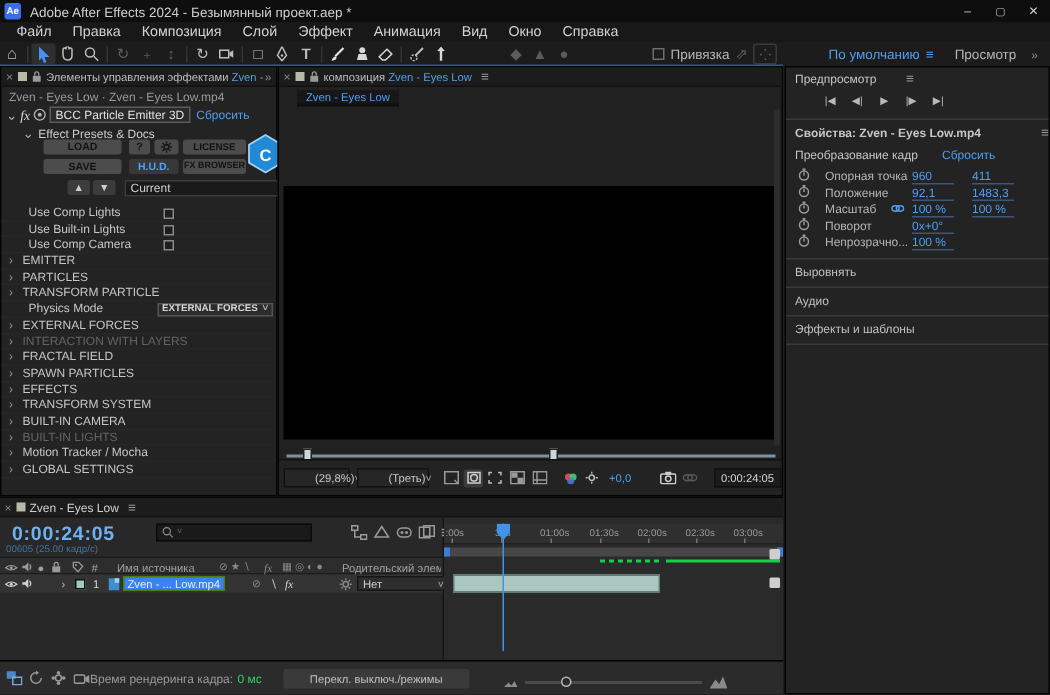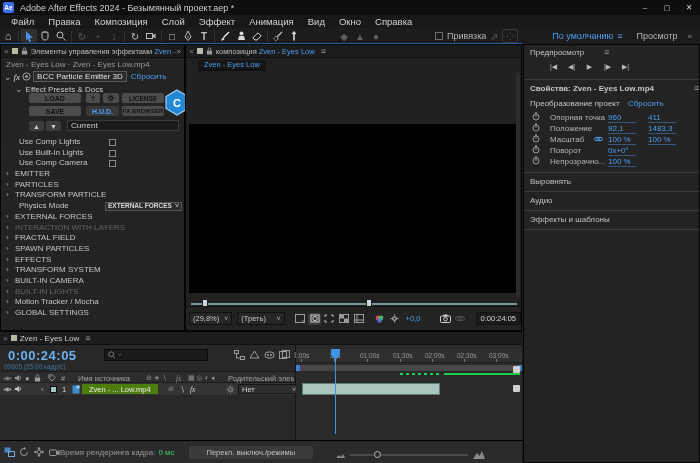--- a/index.html
+++ b/index.html
@@ -53,21 +53,21 @@
   #ecpanel{left:0;top:44px;width:185px;height:287px}
   .ec-context{position:absolute;left:5px;top:15px;color:#989898;font-size:8px;white-space:nowrap}
   .ec-effectrow{position:absolute;left:3px;top:26px;display:flex;align-items:center}
   .g-chevdown::before{content:"⌄";color:#aaa;font-size:9px}
   .fxglyph{font-style:italic;font-family:"Liberation Serif",serif;color:#ddd;font-size:9px;margin:0 2px}
   .ec-namebox{border:1px solid #5a5a5a;background:#2a2a2a;color:#e0e0e0;font-size:8px;padding:0 3px;height:11px;display:flex;align-items:center;white-space:nowrap}
   .ec-presets{position:absolute;left:14px;top:39px;display:flex;align-items:center;color:#cdcdcd;font-size:8px}
   .bccbtn{position:absolute;height:10px;background:#4c4c4c;border-radius:2px;color:#121212;font-size:7px;font-weight:bold;display:flex;align-items:center;justify-content:center}
   .bccbtn.dark{background:#383838;color:#4aa3ff}
   .hex{position:absolute}
-  .ec-current{position:absolute;left:28px;top:75px;display:flex;align-items:flex-end}
+  .ec-current{position:absolute;left:44px;top:75px;display:flex;align-items:flex-start}
   .arrbtn{width:15px;height:10px;background:#3c3c3c;border-radius:2px;color:#cfcfcf;font-size:7px;display:flex;align-items:center;justify-content:center;margin-right:2px}
   .curfield{width:112px;height:11px;background:#1a1a1a;border:1px solid #3c3c3c;color:#cfcfcf;font-size:8px;display:flex;align-items:center;padding:0 3px;margin-left:4px}
   #eclist{position:absolute;left:0;top:92px;right:0;bottom:0}
   .ec-row{height:10.7px;line-height:10.7px;position:relative;border-bottom:1px solid #262626;white-space:nowrap}
   .ec-row .chev{position:absolute;left:5px;top:0;color:#9a9a9a;font-size:8px}
   .ec-row .chev::before{content:"›"}
   .ec-row .ec-label{position:absolute;left:14px;color:#c6c6c6;font-size:8px}
   .ec-row.indent .ec-label{left:18px}
   .ec-row.disabled .ec-label{color:#646464}
   .cb{position:absolute;left:108px;top:2px;width:7px;height:7px;border:1px solid #8a8a8a;background:#1e1e1e}
@@ -76,21 +76,21 @@
   .dd-arrow::before{content:"˅";color:#aaa;font-size:7px}
 
   
   #comppanel{left:185px;top:44px;width:337px;height:287px;background:#212121}
   .subtab{position:absolute;left:12px;top:15px;height:11px;background:#171717;border-bottom:2px solid #0f0f0f;display:flex;align-items:center;padding:0 6px;font-size:7.5px}
   #viewer{position:absolute;left:3px;top:79px;width:328px;height:169px;background:#000}
   .vscroll{position:absolute;right:1px;top:28px;width:4px;height:224px;background:#2c2c2c}
   .scrubline{position:absolute;left:5px;top:258px;width:326px;height:2px;background:#7f939b}
   .scrubhandle{position:absolute;top:254px;width:6px;height:9px;background:#cdd7db;border:1px solid #222}
   .compbar{position:absolute;left:0;bottom:0;right:0;height:24px;background:#232323;border-top:1px solid #111;display:flex;align-items:center}
-  .cb-dd{height:13px;border:1px solid #111;background:#262626;color:#c8c8c8;font-size:7.5px;display:flex;align-items:center;justify-content:space-between;padding:0 3px}
+  .cb-dd{height:13px;border:1px solid #111;background:#262626;color:#c8c8c8;font-size:7.5px;display:flex;align-items:center;justify-content:space-between;padding:0 20px}
   .cb-ic{width:13px;height:12px;display:flex;align-items:center;justify-content:center;margin:0 1px}
   .tc-box{height:13px;border:1px solid #111;background:#1b1b1b;color:#d5d5d5;font-size:7.5px;display:flex;align-items:center;padding:0 4px}
 
   
   #rightcol{left:523px;top:44px;width:177px;height:419px}
   .rc-h{position:absolute;left:6px;color:#c5c5c5;font-size:8px;white-space:nowrap}
   .transport{position:absolute;left:22px;top:16px;display:flex}
   .tbtn{width:15px;height:11px;display:flex;align-items:center;justify-content:center;color:#b8b8b8;font-size:7px;margin-right:3px}
   .g-first::before{content:"|◀"} .g-prev::before{content:"◀|"} .g-play::before{content:"▶"} .g-next::before{content:"|▶"} .g-last::before{content:"▶|"}
   .rc-div{position:absolute;left:0;right:0;height:1px;background:#3a3a3a}
@@ -105,21 +105,21 @@
   #tl-left{position:absolute;left:0;top:13px;width:296px;bottom:0;background:#282828;border-right:1px solid #151515}
   .tl-tc{position:absolute;left:8px;top:3px;color:#6fb1f2;font-size:13px;font-weight:bold;letter-spacing:.5px}
   .tl-frameinfo{position:absolute;left:4px;top:18px;color:#40739e;font-size:6.5px}
   .tl-search{position:absolute;left:104px;top:4px;width:104px;height:12px;background:#1a1a1a;border:1px solid #0a0a0a;display:flex;align-items:center;padding:0 3px}
   .tl-icons{position:absolute;left:234px;top:5px;display:flex}
   .tl-icons .ic{margin-right:4px}
   .tl-header{position:absolute;left:0;top:26px;right:0;height:12px;background:#2d2d2d;border-top:1px solid #1c1c1c;border-bottom:1px solid #1c1c1c;font-size:7.5px;color:#a0a0a0}
   .tl-layer{position:absolute;left:0;top:38px;right:0;height:12px;background:#343434;font-size:7.5px;color:#d8d8d8}
   .hcell{position:absolute;top:0;height:12px;display:flex;align-items:center}
   .swglyphs{letter-spacing:2px;color:#8a8a8a;font-size:7px}
-  .layer-namebox{height:10px;border:5px solid #4d7c0f;background:#b91c1c;display:flex;align-items:center;padding:0 2px;font-size:7.5px;color:#ececec;white-space:nowrap}
+  .layer-namebox{height:10px;border:1px solid #4d7c0f;background:#3b82f6;display:flex;align-items:center;padding:0 2px;font-size:7.5px;color:#ececec;white-space:nowrap}
   .parent-dd{width:62px;height:10px;border:1px solid #161616;background:#2e2e2e;display:flex;align-items:center;justify-content:space-between;padding:0 3px;color:#cfcfcf}
   .teal-sq{width:7px;height:7px;background:#a3c9c3;border:1px solid #0f0f0f}
   #tl-right{position:absolute;left:296px;top:13px;right:0;bottom:0;background:#2a2a2a}
   .ruler{position:absolute;left:0;top:4px;right:0;height:14px;background:#2f2f2f;border-bottom:1px solid #202020}
   .rlabel{position:absolute;top:3px;color:#9a9a9a;font-size:6.5px}
   .rtick{position:absolute;bottom:0;width:1px;height:3px;background:#777}
   .workarea{position:absolute;left:0;top:20px;right:0;height:6px;background:#474747}
   .wa-cap{position:absolute;top:0;width:4px;height:6px;background:#3d7dd6}
   .renderline{position:absolute;top:28px;height:2px;background:#17cf4a}
   .renderdash{position:absolute;top:28px;height:2px;background:repeating-linear-gradient(90deg,#17cf4a 0 3px,transparent 3px 6px)}
@@ -494,21 +494,21 @@
   <div class="transport">
     <span class="tbtn g-first"></span>
     <span class="tbtn g-prev"></span>
     <span class="tbtn g-play"></span>
     <span class="tbtn g-next"></span>
     <span class="tbtn g-last"></span>
   </div>
   <div class="rc-div" style="top:34px"></div>
   <div class="rc-h" style="top:39px;font-weight:bold">Свойства: Zven - Eyes Low.mp4</div>
   <span class="hamb abs" style="left:164px;top:38px">≡</span>
-  <div class="rc-h" style="top:54px">Преобразование проект</div>
+  <div class="rc-h" style="top:54px">Преобразование кадр</div>
   <span class="abs blue" style="left:104px;top:54px;font-size:8px">Сбросить</span>
 
   <div class="prop-row" style="top:67px">
     <span class="sw-ic">
         <svg width="8" height="9" viewBox="0 0 8 9">
           <circle cx="4" cy="5" r="3" fill="none" stroke="#9a9a9a"></circle>
           <line x1="4" y1="5" x2="4" y2="3" stroke="#9a9a9a"></line>
           <line x1="3" y1="0.8" x2="5" y2="0.8" stroke="#9a9a9a"></line>
           <line x1="4" y1="0.8" x2="4" y2="2" stroke="#9a9a9a"></line>
         </svg>

